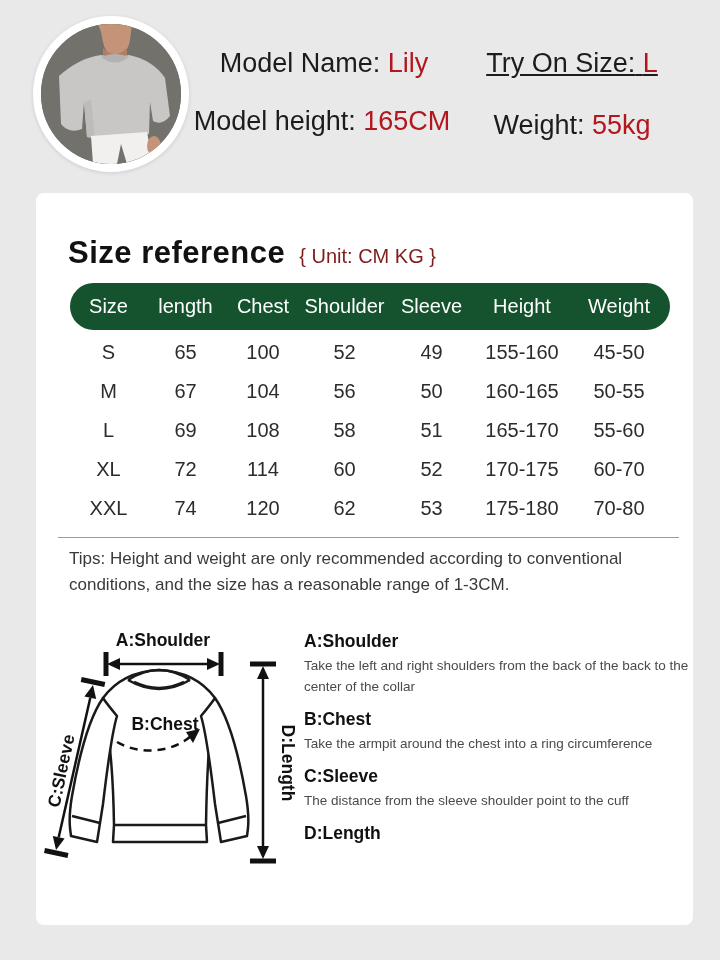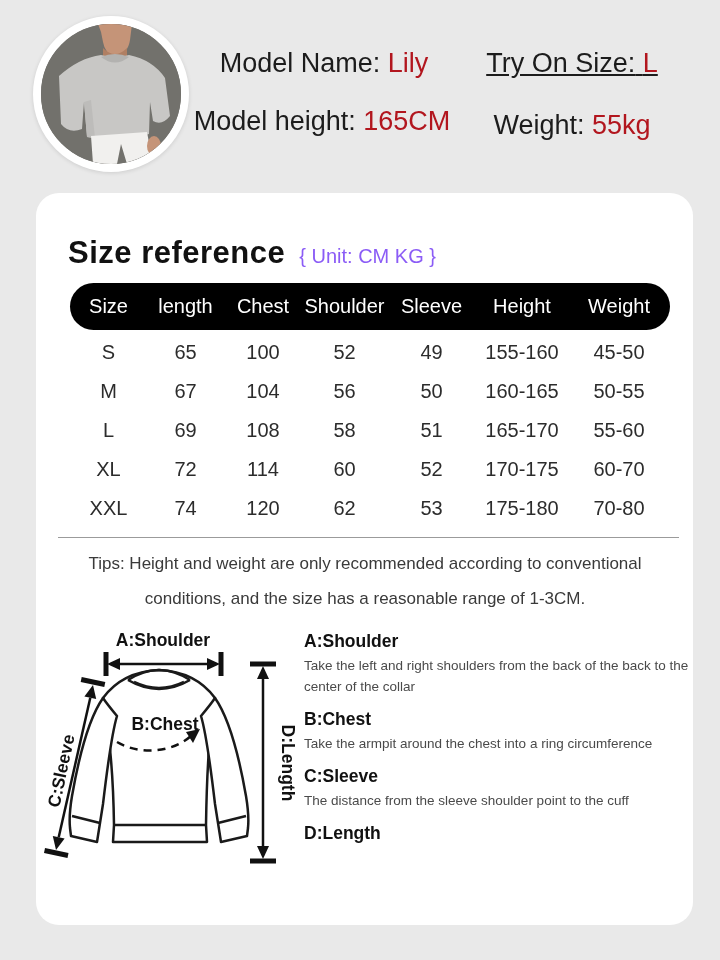--- a/index.html
+++ b/index.html
@@ -24,44 +24,44 @@
   .hdr-field .val { color:#b2161e; }
   .f0 { left:196px; top:48px;  width:256px; }
   .f1 { left:452px; top:48px;  width:240px;text-decoration:underline; }
   .f2 { left:188px; top:106px;  width:268px; }
   .f3 { left:452px; top:110px;  width:240px; }
 
   
   .card {
     position:absolute; left:36px; top:193px;
     width:657px; height:732px;
-    background:#ffffff; border-radius:23px;
+    background:#ffffff; border-radius:8px;
   }
   .title-row { position:absolute; left:32px; top:36px; display:flex; align-items:baseline; }
   .title { font-size:31px; font-weight:bold; color:#111; letter-spacing:0.5px; }
-  .unit  { font-size:20px; color:#8b5cf6; margin-left:14px;margin-top:16px; }
+  .unit  { font-size:20px; color:#7f1d1d; margin-left:14px;margin-top:16px; }
 
   .size-pill {
     position:absolute; left:34px; top:90px;
     width:600px; height:47px;
-    background:#000000; border-radius:24px;
+    background:#14532d; border-radius:24px;
     display:grid; grid-template-columns:77px 77px 78px 85px 89px 92px 102px;
     align-items:center; text-align:center;
     color:#fff; font-size:20px;
   }
   .rows { position:absolute; left:34px; top:140px; width:600px; }
   .trow {
     display:grid; grid-template-columns:77px 77px 78px 85px 89px 92px 102px;
     height:39px; align-items:center; text-align:center;
     font-size:20px; color:#2c2c2c;
   }
   .divider { position:absolute; left:22px; right:14px; top:344px; border-top:1.5px solid #9b9b9b; }
   .tips {
     position:absolute; left:33px; top:353px; width:592px;
-    text-align:center; font-size:17px; line-height:35px; color:#3a3a3a;
+    text-align:left; font-size:17px; line-height:26px; color:#3a3a3a;
   }
 
   .diagram { position:absolute; left:5px; top:425px; width:260px; height:275px; }
 
   .guide { position:absolute; left:268px; top:438px; width:392px; }
   .guide-block { margin-bottom:12px; }
   .guide-term { font-size:17.5px; font-weight:bold; color:#111; margin-bottom:3px; }
   .guide-desc { font-size:13.5px; line-height:21px; color:#4a4a4a; }
 </style>
 </head>

